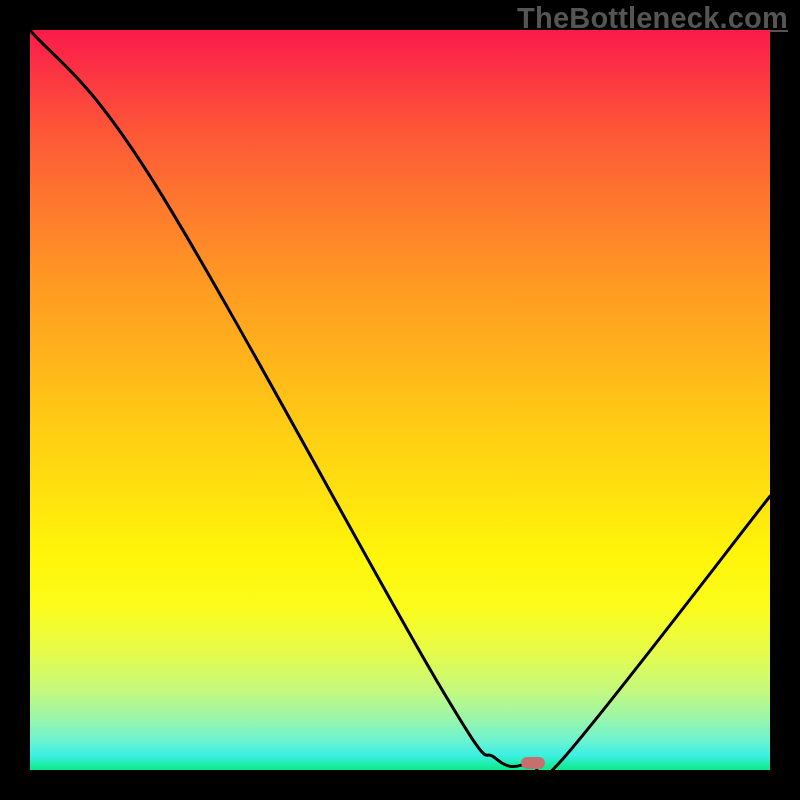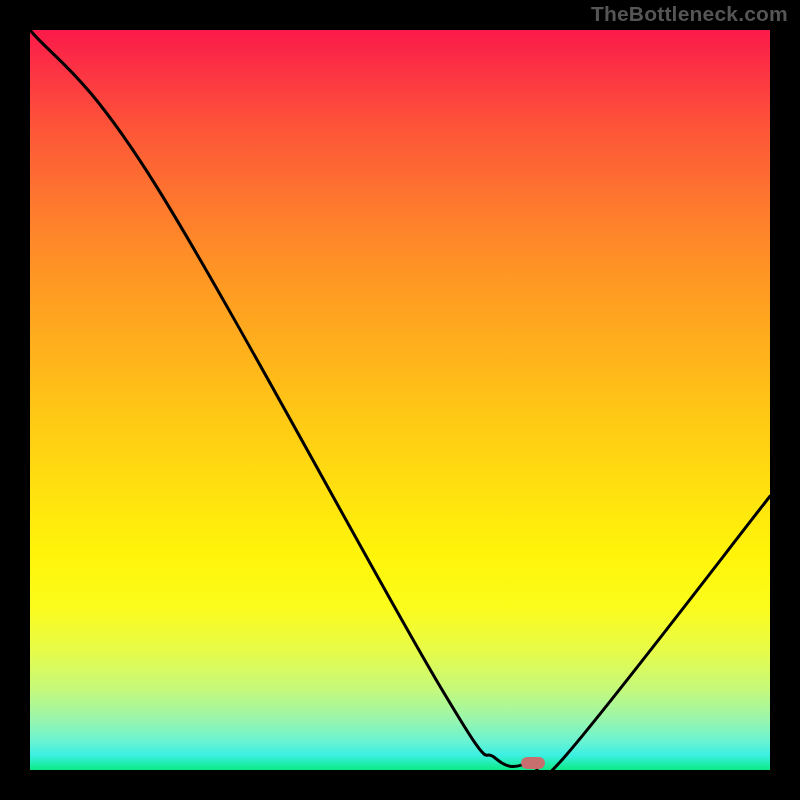--- a/index.html
+++ b/index.html
@@ -15,24 +15,25 @@
     position: relative;
     width: 800px;
     height: 800px;
     background: #000;
   }
   .watermark {
     position: absolute;
     top: 2px;
     right: 12px;
     color: #555;
-    font-size: 21px;
+    font-size: 29px;
     font-weight: 600;
     letter-spacing: 0.2px;
     user-select: none;
+    text-decoration: underline;
   }
   .plot-area {
     position: absolute;
     left: 30px;
     top: 30px;
     width: 740px;
     height: 740px;
     background: linear-gradient(
       to bottom,
       #fb1a4a 0%,

